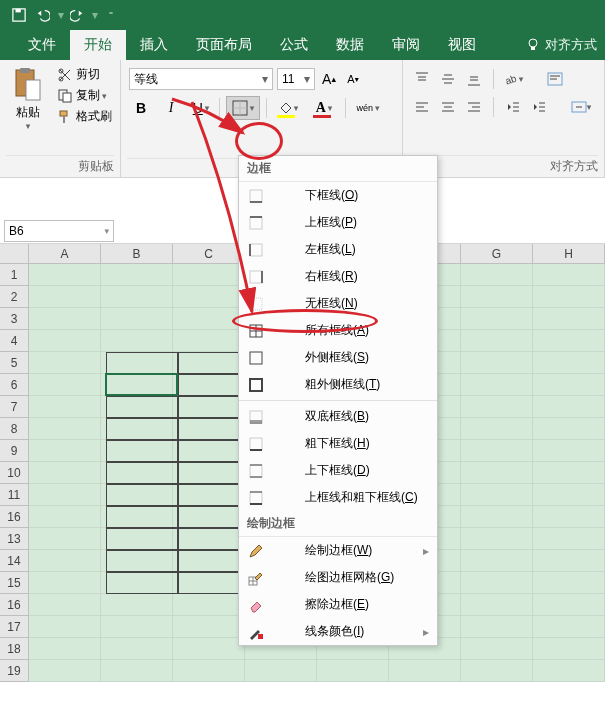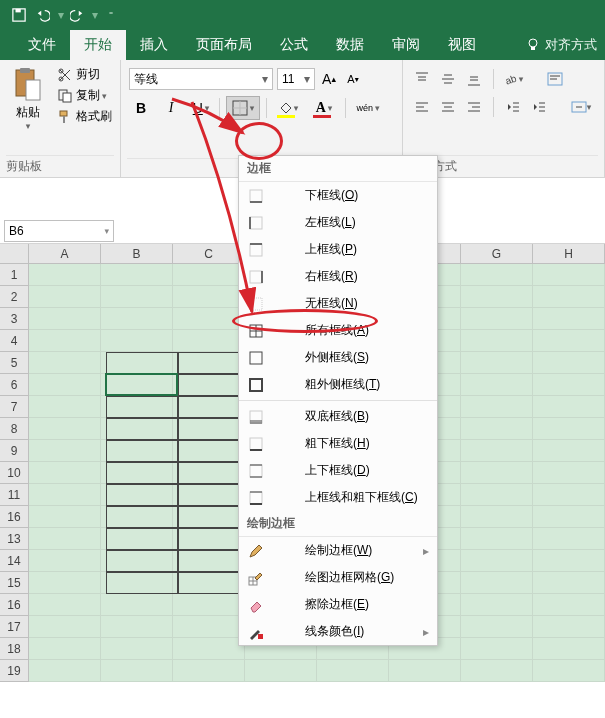--- a/index.html
+++ b/index.html
@@ -15,21 +15,21 @@
 .tabrow { background: #217346; height: 30px; display: flex; align-items: flex-end; padding-left: 14px; }
 .tab { color: #fff; padding: 6px 14px; font-size: 14px; cursor: pointer; }
 .tab.active { background: #f3f3f3; color: #217346; }
 .tellme { margin-left: auto; display: flex; align-items: center; color: #e8f5ee; padding: 6px 8px; font-size: 13px; }
 .tellme svg { width: 16px; height: 16px; margin-right: 4px; }
 
 
 .ribbon { background: #f3f3f3; height: 118px; border-bottom: 1px solid #d4d4d4; display: flex; }
 .group { border-right: 1px solid #d4d4d4; padding: 4px 6px 0 6px; display: flex; flex-direction: column; }
 .group-content { flex: 1; display: flex; }
-.group-label { text-align: left; font-size: 12px; color: #666; padding: 2px 0; border-top: 1px solid #e3e3e3; margin-top: 14px; }
+.group-label { text-align: right; font-size: 12px; color: #666; padding: 2px 0; border-top: 1px solid #e3e3e3; margin-top: 14px; }
 .paste-btn { display: flex; flex-direction: column; align-items: center; padding: 2px 6px; }
 .paste-btn svg { width: 32px; height: 36px; }
 .paste-label { font-size: 12px; margin-top: 2px; text-align: right; }
 .clip-side { display: flex; flex-direction: column; margin-left: 6px; font-size: 12px; }
 .clip-side div { display: flex; align-items: center; padding: 2px 2px; white-space: nowrap; }
 .clip-side svg { width: 14px; height: 14px; margin-right: 4px; }
 
 .font-group .top-row { display: flex; align-items: center; gap: 4px; margin-bottom: 6px; }
 .font-group .bottom-row { display: flex; align-items: center; gap: 6px; }
 .select { border: 1px solid #c0c0c0; background: #fff; height: 22px; display: flex; align-items: center; padding: 0 4px; font-size: 12px; }
@@ -576,33 +576,33 @@
           <rect x="2" y="2" width="12" height="12" fill="none" stroke="#ccc"></rect>
           <line x1="2" y1="14" x2="14" y2="14" stroke="#444" stroke-width="1.5"></line>
         </svg>
       </span>
       <span>下框线(<u>O</u>)</span>
     </div>
     <div class="menu-item">
       <span class="micon">
         <svg viewBox="0 0 16 16">
           <rect x="2" y="2" width="12" height="12" fill="none" stroke="#ccc"></rect>
+          <line x1="2" y1="2" x2="14" y2="2" stroke="#444" stroke-width="1.5"></line>
+        </svg>
+      </span>
+      <span>上框线(<u>P</u>)</span>
+    </div>
+    <div class="menu-item">
+      <span class="micon">
+        <svg viewBox="0 0 16 16">
+          <rect x="2" y="2" width="12" height="12" fill="none" stroke="#ccc"></rect>
           <line x1="2" y1="2" x2="2" y2="14" stroke="#444" stroke-width="1.5"></line>
         </svg>
       </span>
       <span>左框线(<u>L</u>)</span>
-    </div>
-    <div class="menu-item">
-      <span class="micon">
-        <svg viewBox="0 0 16 16">
-          <rect x="2" y="2" width="12" height="12" fill="none" stroke="#ccc"></rect>
-          <line x1="2" y1="2" x2="14" y2="2" stroke="#444" stroke-width="1.5"></line>
-        </svg>
-      </span>
-      <span>上框线(<u>P</u>)</span>
     </div>
     <div class="menu-item">
       <span class="micon">
         <svg viewBox="0 0 16 16">
           <rect x="2" y="2" width="12" height="12" fill="none" stroke="#ccc"></rect>
           <line x1="14" y1="2" x2="14" y2="14" stroke="#444" stroke-width="1.5"></line>
         </svg>
       </span>
       <span>右框线(<u>R</u>)</span>
     </div>

